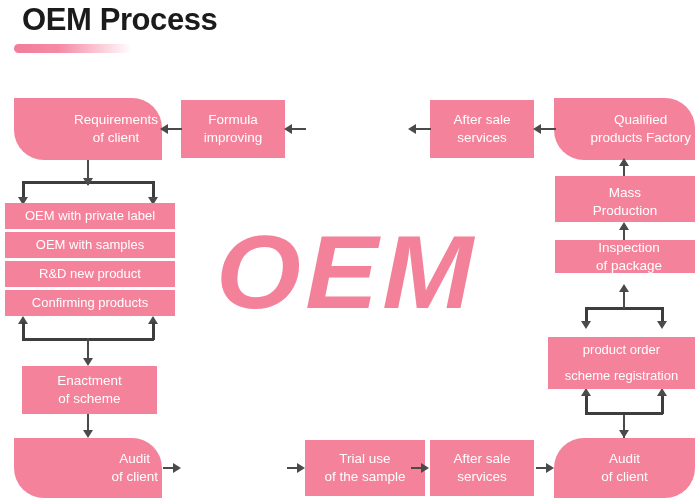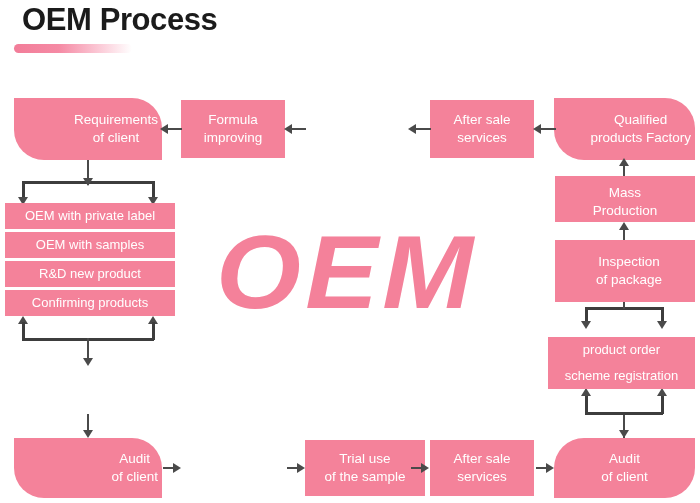--- a/index.html
+++ b/index.html
@@ -170,20 +170,24 @@
   </div>
 
   <div class="arw up" style="left:18px; top:316px;"></div>
   <div class="arw up" style="left:148px; top:316px;"></div>
   <div class="ln v thick" style="left:22px; top:322px; height:18px;"></div>
   <div class="ln v thick" style="left:152px; top:322px; height:18px;"></div>
   <div class="ln h thick" style="left:22px; top:338px; width:132px;"></div>
   <div class="ln v" style="left:87px; top:338px; height:24px;"></div>
   <div class="arw down" style="left:83px; top:358px;"></div>
 
+  <div class="box" style="left:22px; top:366px; width:135px; height:48px;">
+    <span style="white-space:pre-line">Enactment
+of scheme</span>
+  </div>
 
   <div class="ln v" style="left:87px; top:414px; height:22px;"></div>
   <div class="arw down" style="left:83px; top:430px;"></div>
 
   <div class="box rnd-tr-bl" style="left:14px; top:438px; width:148px; height:60px;">
     <span style="white-space:pre-line">Audit
 of client</span>
   </div>
 
 
@@ -230,21 +234,21 @@
   </div>
 
   <div class="ln h thick" style="left:585px; top:307px; width:78px;"></div>
   <div class="ln v thick" style="left:585px; top:307px; height:16px;"></div>
   <div class="ln v thick" style="left:661px; top:307px; height:16px;"></div>
   <div class="arw down" style="left:581px; top:321px;"></div>
   <div class="arw down" style="left:657px; top:321px;"></div>
   <div class="ln v" style="left:623px; top:288px; height:21px;"></div>
   <div class="arw up" style="left:619px; top:284px;"></div>
 
-  <div class="box" style="left:555px; top:240px; width:140px; height:62px;padding-left:12px;">
+  <div class="box" style="left:555px; top:240px; width:140px; height:33px;padding-left:12px;">
     <span style="white-space:pre-line">Inspection
 of package</span>
   </div>
 
   <div class="ln v" style="left:623px; top:226px; height:14px;"></div>
   <div class="arw up" style="left:619px; top:222px;"></div>
 
   <div class="box" style="left:555px; top:176px; width:140px; height:46px;align-items:flex-end;">
     <span style="white-space:pre-line">Mass
 Production</span>

